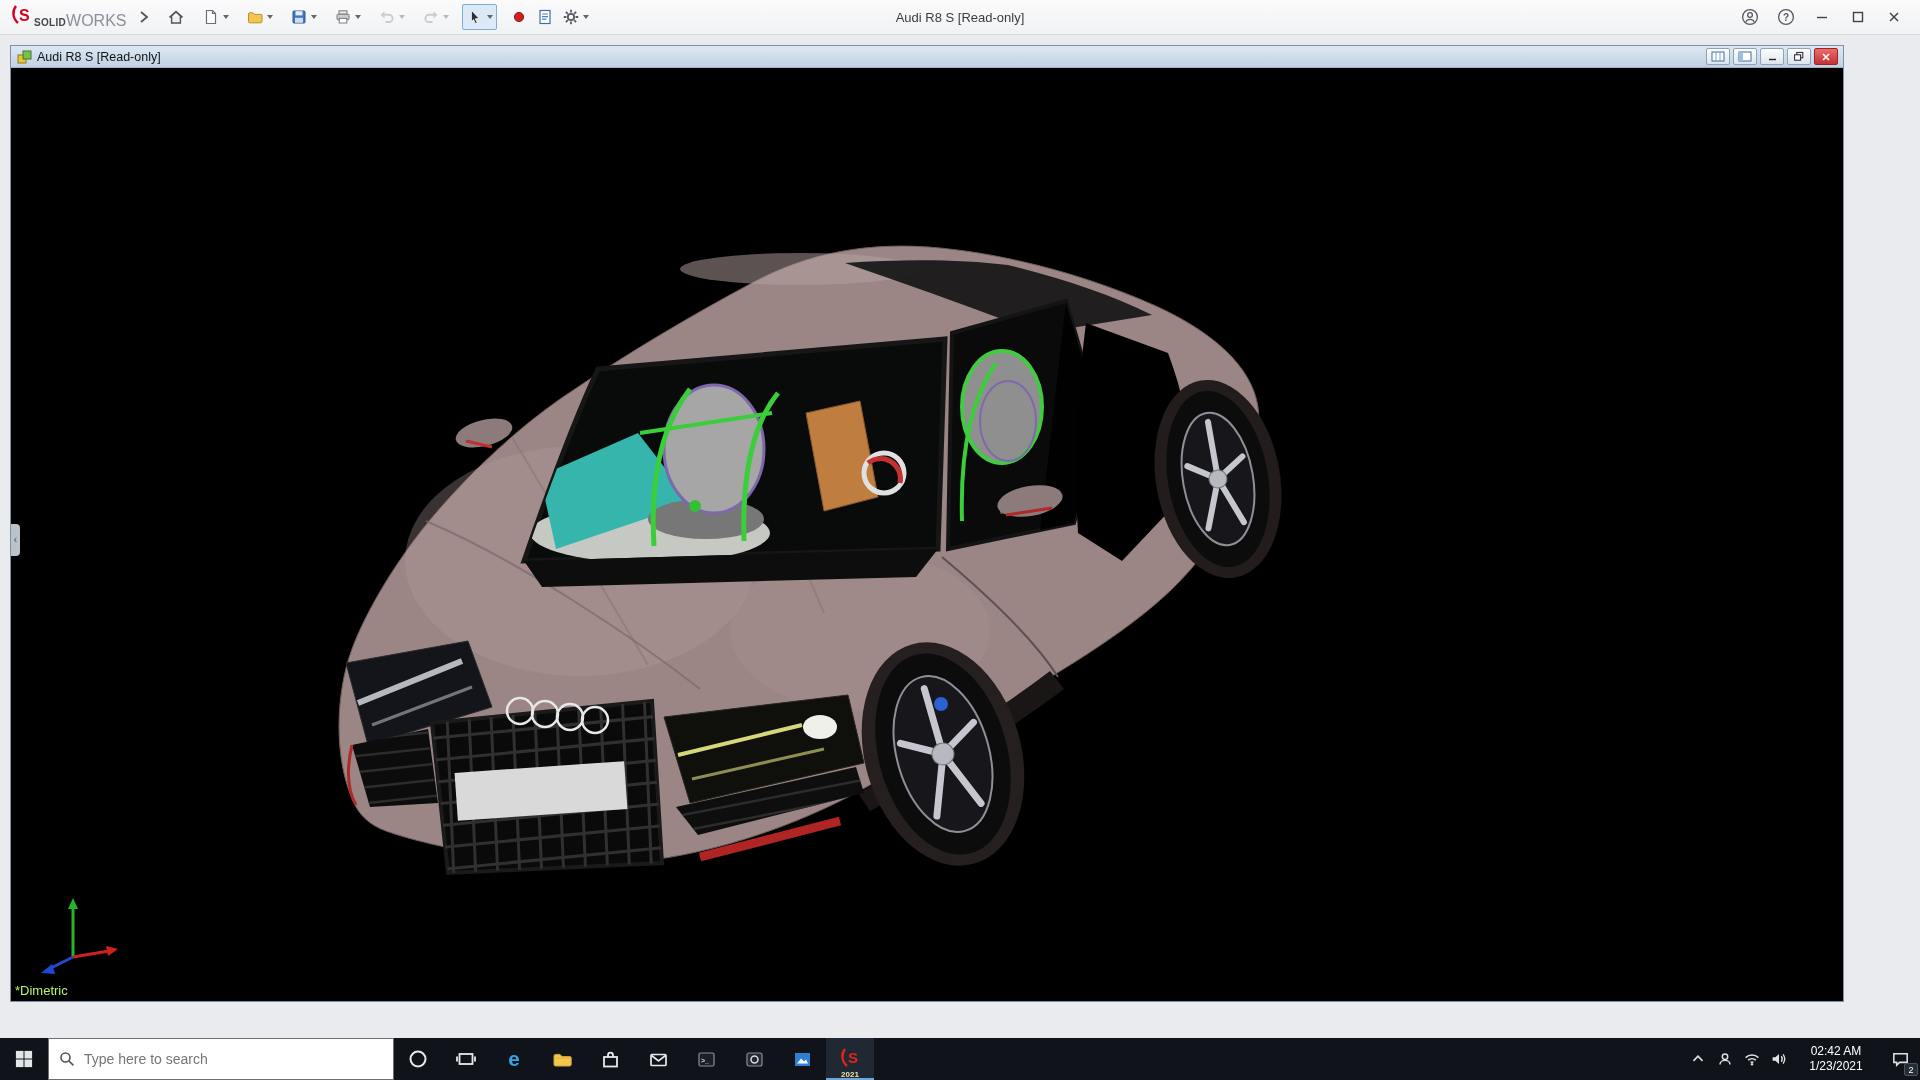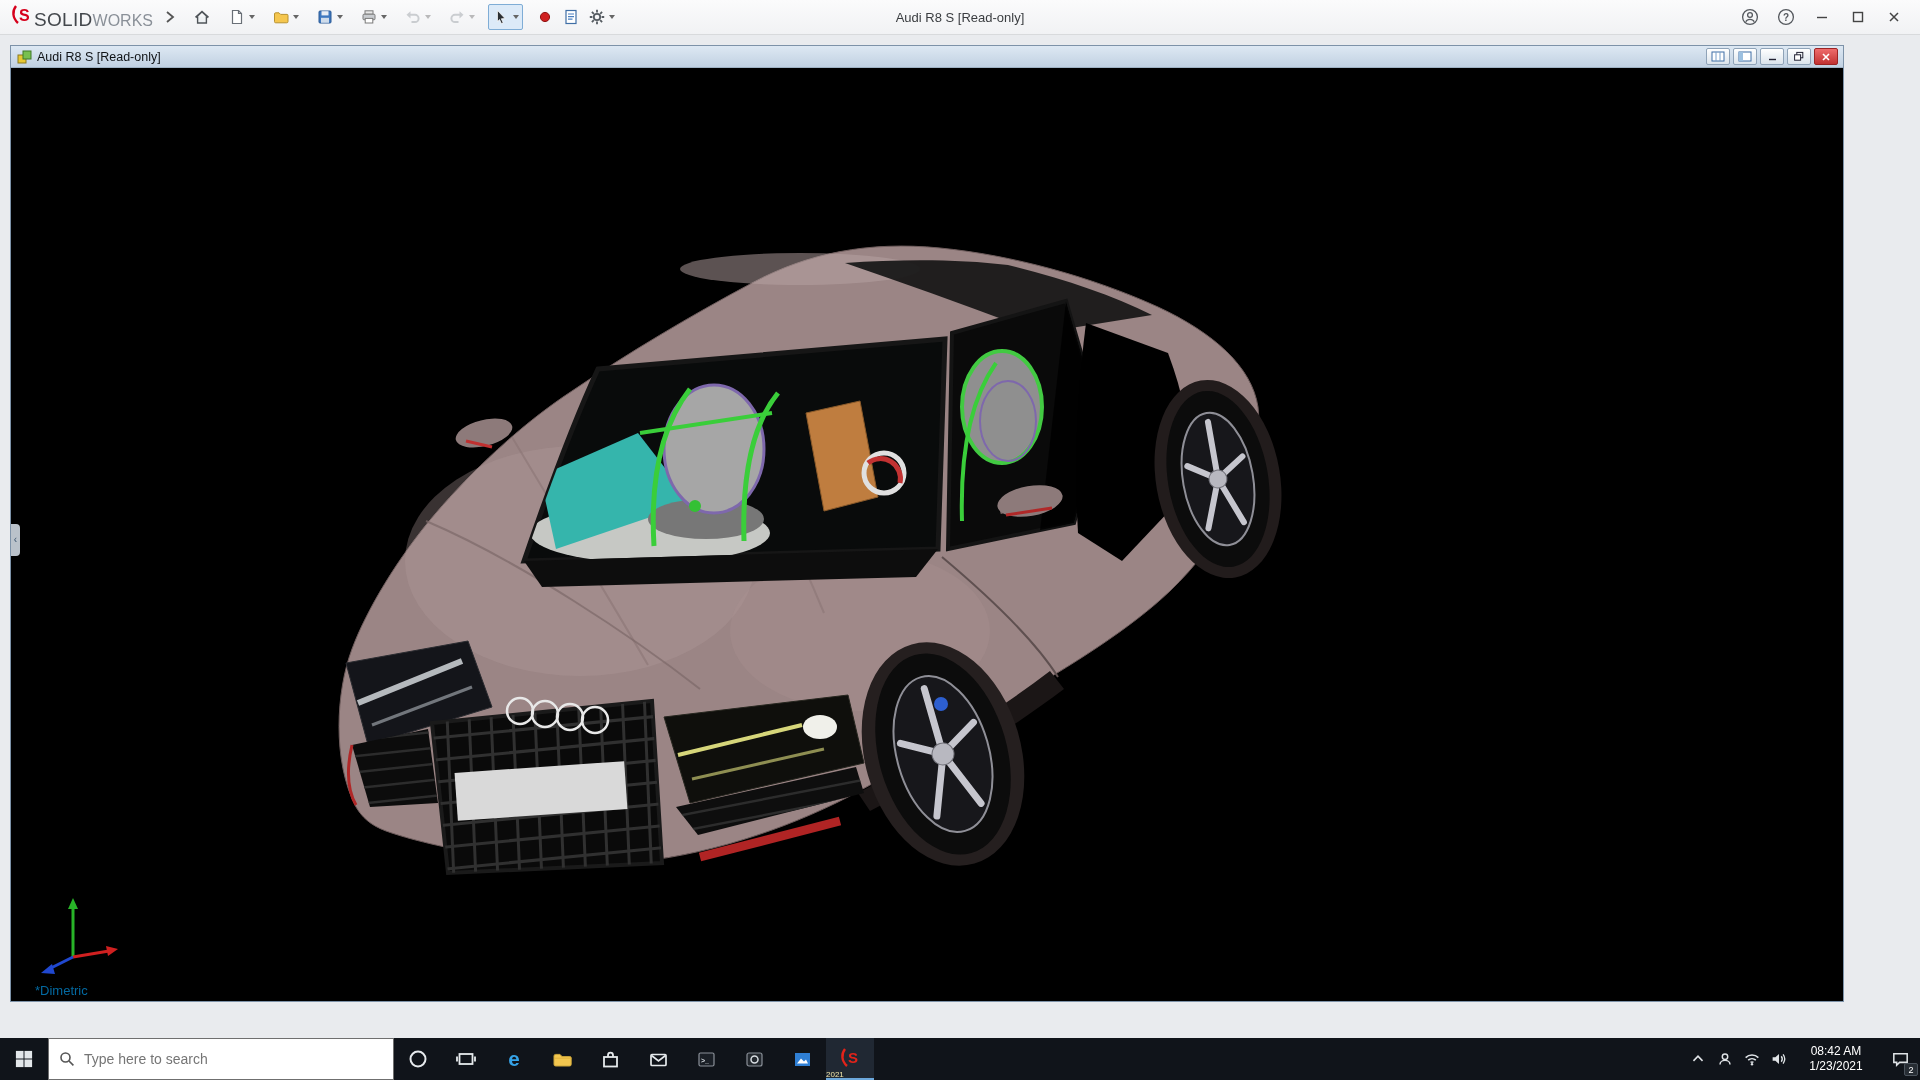--- a/index.html
+++ b/index.html
@@ -1,21 +1,21 @@
 <!DOCTYPE html>
 <html><head>
 <meta charset="utf-8">
 <style>
   *{margin:0;padding:0;box-sizing:border-box}
   html,body{width:1920px;height:1080px;overflow:hidden;background:#e9ebee;font-family:"Liberation Sans",sans-serif}
 
   
   .appbar{position:absolute;top:0;left:0;width:1920px;height:35px;background:linear-gradient(#fbfbfc,#f1f2f4);border-bottom:1px solid #d8dadc;display:flex;align-items:center;padding:0 8px;z-index:6}
   .brand{display:flex;align-items:baseline;margin-left:2px}
-  .brand .solid{font-weight:normal;color:#43474c;font-size:19px;letter-spacing:.3px}
+  .brand .solid{font-weight:bold;color:#43474c;font-size:10px;letter-spacing:.3px}
   .brand .works{color:#8a9098;font-size:16px}
   .expandbtn{margin:0 12px 0 10px;display:flex;align-items:center}
   .tools{display:flex;align-items:center}
   .tgroup{display:flex;align-items:center;margin-right:9px}
   .tool{height:26px;display:flex;align-items:center;padding:0 3px;border:1px solid transparent;border-radius:2px}
   .tool.active{background:#dceaf8;border-color:#7fadd6}
   .tool.disabled{opacity:.42}
   .caret{width:0;height:0;border-left:3.5px solid transparent;border-right:3.5px solid transparent;border-top:4px solid #666;margin-left:3px}
   .apptitle{position:absolute;left:0;right:0;text-align:center;font-size:13px;color:#3a3d40;pointer-events:none}
   .appctrl{margin-left:auto;display:flex;align-items:center;z-index:2}
@@ -24,31 +24,31 @@
   
   .docwin{position:absolute;left:10px;top:45px;width:1834px;height:957px;border:1px solid #7d92a8;background:#000}
   .doctitle{height:22px;background:linear-gradient(#dde8f3,#c1d1e2);display:flex;align-items:center;gap:5px;padding:0 5px;font-size:12.5px;color:#101316;border-bottom:1px solid #9fb2c4}
   .docbtns{margin-left:auto;display:flex;align-items:center}
   .dbtn{width:24px;height:17px;border:1px solid #8fa3b8;background:linear-gradient(#ffffff,#dbe4ec);display:flex;align-items:center;justify-content:center;margin-left:3px;border-radius:2px}
   .dbtn.close{background:linear-gradient(#ee6c6c,#c23232);border-color:#9c2424}
 
   .viewport{position:absolute;left:0;top:22px;right:0;bottom:0;background:#000;overflow:hidden}
   .carsvg{position:absolute;left:-11px;top:-67px;width:1920px;height:1080px}
   .triad{position:absolute;left:22px;bottom:24px}
-  .viewlabel{position:absolute;left:24px;bottom:3px;color:#0369a1;font-size:13px}
+  .viewlabel{position:absolute;left:4px;bottom:3px;color:#bef264;font-size:13px}
   .collapse-tab{position:absolute;left:0;top:456px;width:9px;height:32px;background:#cfd8e0;color:#44607c;font-size:10px;line-height:10px;display:flex;align-items:center;justify-content:center;border-radius:0 4px 4px 0;opacity:.9}
 
   
   .taskbar{position:absolute;left:0;bottom:0;width:1920px;height:42px;background:#10141a;display:flex;align-items:stretch;z-index:10}
   .tb-start{width:48px;display:flex;align-items:center;justify-content:center}
   .tb-search{width:346px;background:#ffffff;border:1px solid #6f6f6f;display:flex;align-items:center;padding:0 10px;gap:9px}
   .tb-search input{flex:1;border:0;outline:0;font-size:14px;color:#444;background:transparent;font-family:inherit}
   .tb-ico{width:48px;display:flex;align-items:center;justify-content:center;position:relative}
   .tb-ico.active{background:#202833;box-shadow:inset 0 -2px 0 #6ca8dc}
-  .sw-year{position:absolute;bottom:1px;left:0;right:0;font-size:8px;color:#efe3a6;font-weight:normal}
+  .sw-year{position:absolute;bottom:1px;left:0;right:0;text-align:center;font-size:8px;color:#efe3a6;font-weight:bold}
   .tb-spacer{flex:1}
   .tray{display:flex;align-items:center}
   .tray-ico{width:27px;height:42px;display:flex;align-items:center;justify-content:center;position:relative}
   .clock{width:88px;color:#fff;font-size:12px;line-height:15px;text-align:center}
   .action{width:40px}
   .badge{position:absolute;right:2px;bottom:4px;min-width:14px;height:13px;background:#272d34;color:#fff;font-size:9px;display:flex;align-items:center;justify-content:center;border-radius:2px;border:1px solid #4a525b;padding:0 2px}
 </style>
 </head>
 <body>
 
@@ -464,21 +464,21 @@
         <circle cx="11" cy="16.8" r="1.3" fill="#dfe3e6"></circle>
       </svg>
     </div>
     <div class="tray-ico">
       <svg width="20" height="20" viewBox="0 0 22 22">
         <path d="M4 9 H7 L11 5.5 V16.5 L7 13 H4 Z" fill="#dfe3e6"></path>
         <path d="M13.5 8 a5 5 0 0 1 0 6 M15.5 6 a8.5 8.5 0 0 1 0 10" fill="none" stroke="#dfe3e6" stroke-width="1.5"></path>
       </svg>
     </div>
     <div class="clock">
-      <div>08:42 AM</div>
+      <div>02:42 AM</div>
       <div>1/23/2021</div>
     </div>
     <div class="tray-ico action">
       <svg width="21" height="21" viewBox="0 0 22 22">
         <path d="M4 5 H18 V14 H10 L7 17 V14 H4 Z" fill="none" stroke="#dfe3e6" stroke-width="1.6"></path>
       </svg>
       <span class="badge">2</span>
     </div>
   </div>
 </footer>

